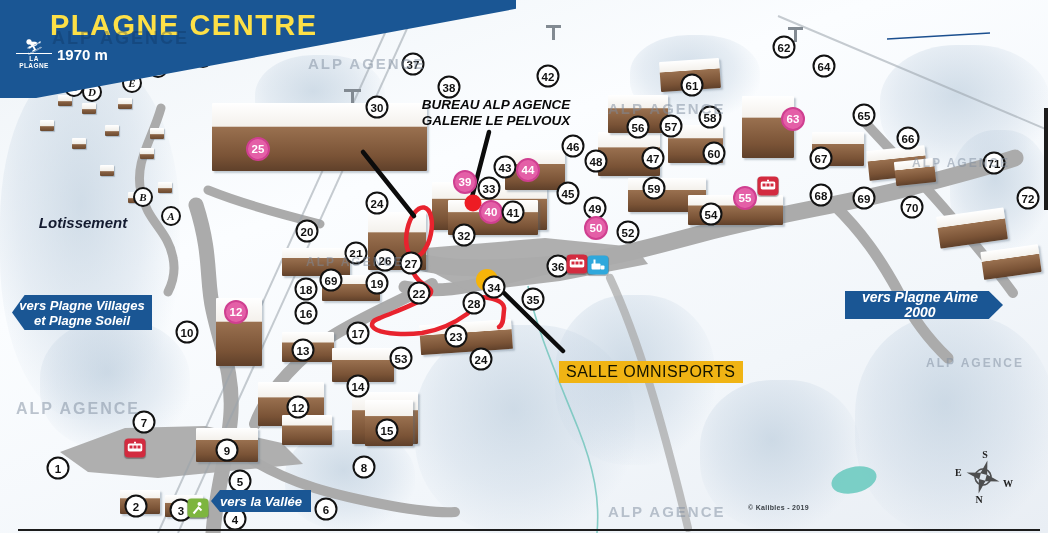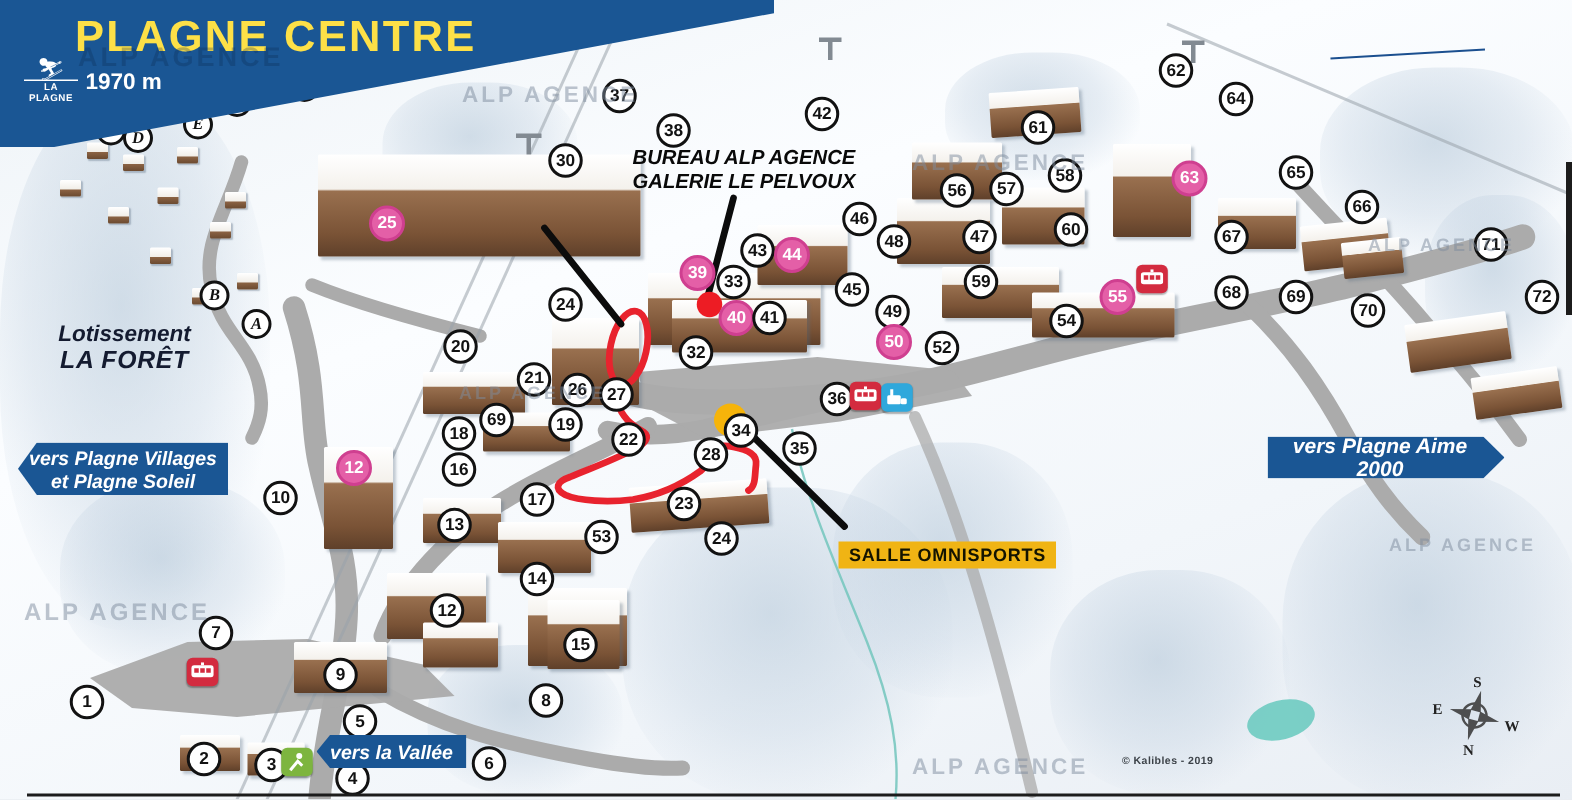--- a/index.html
+++ b/index.html
@@ -46,21 +46,21 @@
   .dir.right{clip-path:polygon(0 0,91% 0,100% 50%,91% 100%,0 100%);}
   .dir-villages{left:12px;top:295px;width:140px;height:35px;font-size:13px;}
   .dir-aime{left:845px;top:291px;width:158px;height:28px;font-size:14px;padding-right:8px;}
   .dir-vallee{left:211px;top:490px;width:100px;height:22px;font-size:13px;}
 
   
   .lbl-vercors{position:absolute;left:297px;top:132px;font-size:21px;font-weight:bold;letter-spacing:1px;color:#090909;}
   .lbl-bureau{position:absolute;left:408px;top:97px;width:176px;text-align:center;
     font-size:13.5px;font-weight:bold;font-style:italic;line-height:16px;color:#090909;}
   .lbl-salle{position:absolute;left:559px;top:361px;background:#f0b414;color:#141400;
-    font-size:12px;font-weight:bold;padding:2px 7px;letter-spacing:.5px;}
+    font-size:16px;font-weight:normal;padding:2px 7px;letter-spacing:.5px;}
   .lbl-lot{position:absolute;left:18px;top:214px;width:130px;text-align:center;color:#141b30;font-style:italic;}
   .lbl-lot .l1{font-size:15px;font-weight:bold;}
   .lbl-lot .l2{font-size:16.5px;font-weight:bold;letter-spacing:.5px;}
 
   
   .marker{position:absolute;transform:translate(-50%,-50%);display:flex;align-items:center;
     justify-content:center;border-radius:50%;font-weight:bold;}
   .marker.w{width:23px;height:23px;background:#fff;border:2.4px solid #121212;color:#121212;font-size:11.5px;}
   .marker.p{width:24px;height:24px;background:#e45fa7;border:2.4px solid #cf3f90;color:#fff;font-size:11.5px;}
   .marker.l{width:20px;height:20px;background:#fff;border:2px solid #121212;color:#121212;
@@ -330,21 +330,20 @@
     <div>vers la Vallée</div>
   </div>
 
   <div class="lbl-bureau">
     <div>BUREAU ALP AGENCE</div>
     <div>GALERIE LE PELVOUX</div>
   </div>
   <div class="lbl-salle">SALLE OMNISPORTS</div>
   <div class="lbl-lot">
     <div class="l1">Lotissement</div>
-    <div class="l2">LA FORÊT</div>
   </div>
 
   <svg style="position:absolute;left:952px;top:448px;" width="62" height="60" viewBox="0 0 62 60">
     <g transform="rotate(15 31 29)" fill="#3a3a3a" opacity=".88">
       <circle cx="31" cy="29" r="8" fill="none" stroke="#3a3a3a" stroke-width="1.6"></circle>
       <path d="M31,12 L27.5,26 L34.5,26 Z"></path>
       <path d="M31,46 L27.5,32 L34.5,32 Z"></path>
       <path d="M14,29 L28,25.5 L28,32.5 Z"></path>
       <path d="M48,29 L34,25.5 L34,32.5 Z"></path>
     </g>

